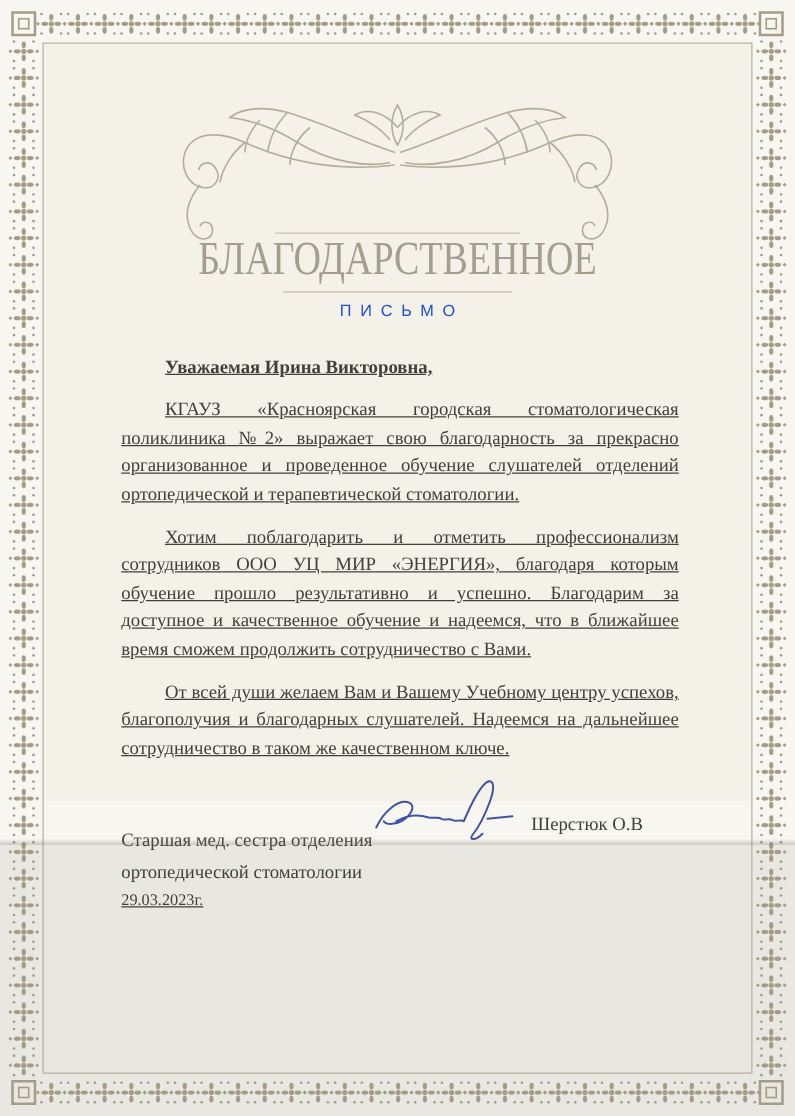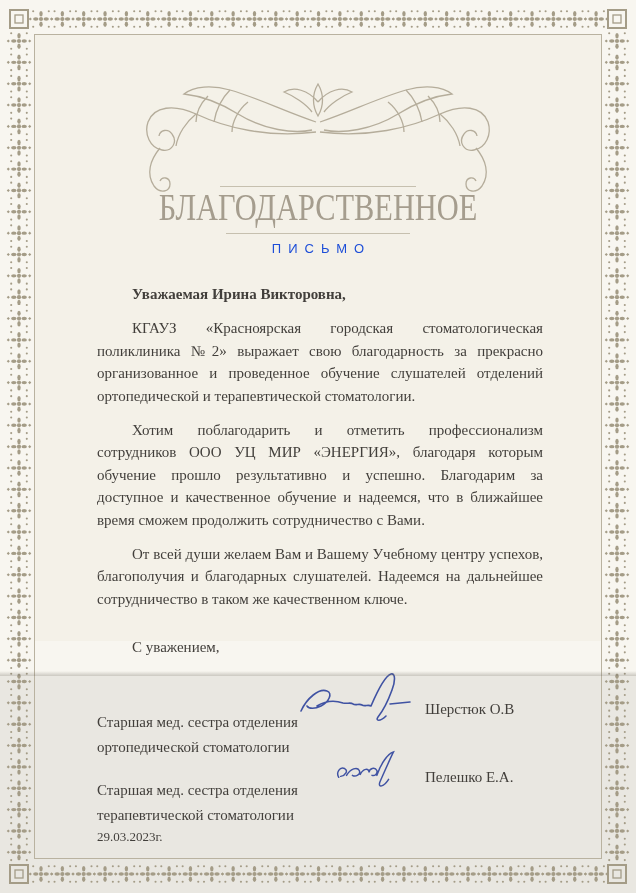--- a/index.html
+++ b/index.html
@@ -42,20 +42,21 @@
     font-size:13px;line-height:14px;
     letter-spacing:7px;
     text-indent:7px;
     color:#1d4ed8;
   }
   .content{
     position:absolute;left:97px;top:283px;width:446px;
     font-family:"Liberation Serif", serif;
     font-size:15px;line-height:22.4px;
     color:#423f3b;
+    text-decoration:underline;
   }
   .greeting{
     margin:0 0 11px 0;
     text-indent:35px;
     font-weight:bold;
   }
   .para{
     margin:12px 0 2px 0;
     text-indent:35px;
     text-align:justify;
@@ -282,35 +283,27 @@
   <div class="rule rule1"></div>
   <div class="title">БЛАГОДАРСТВЕННОЕ</div>
   <div class="rule rule2"></div>
   <div class="subtitle">ПИСЬМО</div>
 
   <div class="content">
     <p class="greeting">Уважаемая Ирина Викторовна,</p>
     <p class="para">КГАУЗ «Красноярская городская стоматологическая поликлиника №2» выражает свою благодарность за прекрасно организованное и проведенное обучение слушателей отделений ортопедической и терапевтической стоматологии.</p>
     <p class="para">Хотим поблагодарить и отметить профессионализм сотрудников ООО УЦ МИР «ЭНЕРГИЯ», благодаря которым обучение прошло результативно и успешно. Благодарим за доступное и качественное обучение и надеемся, что в ближайшее время сможем продолжить сотрудничество с Вами.</p>
     <p class="para">От всей души желаем Вам и Вашему Учебному центру успехов, благополучия и благодарных слушателей. Надеемся на дальнейшее сотрудничество в таком же качественном ключе.</p>
-    <p class="closing">С уважением,</p>
 
     <div class="sigrow first">
       <div class="role">Старшая мед. сестра отделения ортопедической стоматологии</div>
       <svg class="sig sig1" viewBox="0 0 130 60" xmlns="http://www.w3.org/2000/svg">
         <path d="M8,47 C14,34 26,24 34,27 C40,29 36,38 28,42 C22,45 16,45 14,42 M24,42 C34,36 44,37 50,39 C54,40 58,38 60,40 C63,42 66,39 69,41 C72,43 75,40 78,42 M78,42 C84,28 92,12 98,10 C103,9 102,18 99,26 C95,37 89,48 85,53 C82,57 87,58 93,52 M97,40 L117,38" fill="none" stroke="#4053a3" stroke-width="1.6" stroke-linecap="round"></path>
       </svg>
       <div class="name">Шерстюк О.В</div>
     </div>
 
-    <div class="sigrow second">
-      <div class="role">Старшая мед. сестра отделения терапевтической стоматологии</div>
-      <svg class="sig sig2" viewBox="0 0 90 45" xmlns="http://www.w3.org/2000/svg">
-        <path d="M12,30 C9,25 13,19 18,21 C22,23 19,28 14,29 M20,28 C24,21 31,19 33,23 C35,27 29,30 26,28 M34,27 C37,21 43,20 43,25 C43,21 49,19 51,23 C52,26 49,29 46,28 M51,28 C55,16 62,6 68,4 C64,12 58,26 54,35 C52,41 58,40 63,32" fill="none" stroke="#4053a3" stroke-width="1.5" stroke-linecap="round"></path>
-      </svg>
-      <div class="name">Пелешко Е.А.</div>
-    </div>
 
     <div class="date">29.03.2023г.</div>
   </div>
 
   <div class="page-shadow"></div>
 </div>
 
 </body></html>

